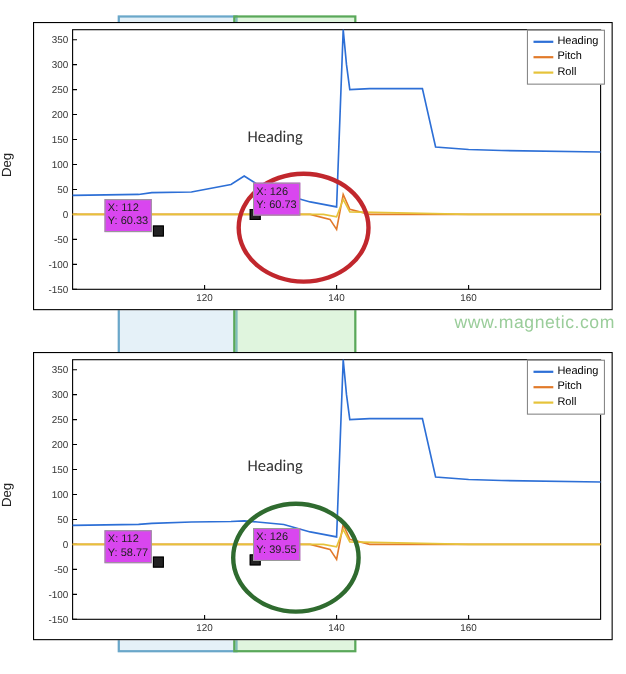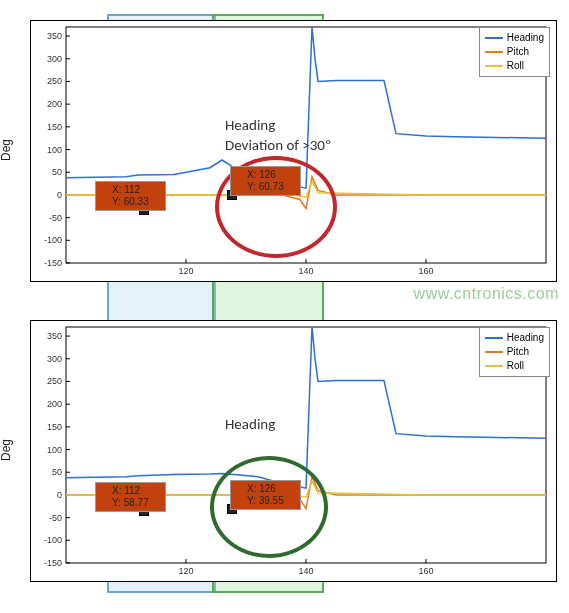--- a/index.html
+++ b/index.html
@@ -9,21 +9,21 @@
   #plot2{top:320px}
   .plot svg{display:block}
   .legend{position:absolute;right:6px;top:6px;background:#fff;border:1px solid #888;padding:3px 5px;font-size:10px;line-height:14px}
   .legend .row{display:flex;align-items:center;gap:4px}
   .legend .sw{width:18px;height:2px}
   .ylabel{position:absolute;left:6px;top:50%;transform:translate(-50%,-50%) rotate(-90deg);font-size:12px;color:#222}
   .overlay{position:absolute;top:14px;height:575px}
   #ov-away{left:107px;width:105px;background:rgba(180,215,235,0.35);border:2px solid #6aa7c9}
   #ov-towards{left:212px;width:108px;background:rgba(165,225,160,0.35);border:2px solid #5aa85a}
   .ov-text{position:absolute;left:6px;top:6px;font-size:15px;font-family:Calibri,Arial,sans-serif;color:#333;line-height:1.35}
-  .datatip{position:absolute;background:#c2410c;border:1px solid #999;font-size:10px;padding:2px 16px;line-height:1.2;color:#222}
+  .datatip{position:absolute;background:#d946ef;border:1px solid #999;font-size:10px;padding:2px 2px;line-height:1.2;color:#222}
   .tip-dot{position:absolute;width:8px;height:8px;background:#222;border:1px solid #000}
   .ann{position:absolute;font-family:Calibri,Arial,sans-serif;font-size:15px;color:#333;line-height:1.35}
   .ring{position:absolute;border-radius:50%;background:transparent}
   #ring1{border:4px solid #c1272d}
   #ring2{border:4px solid #2f6b2f}
   .watermark{position:absolute;right:10px;bottom:310px;color:#9acd9a;font-size:16px;letter-spacing:0.5px}
 </style>
 </head>
 <body>
 
@@ -143,21 +143,20 @@
       <div class="row">
           <span class="sw" style="background:#e6c33a"></span>
           <span>Roll</span>
         </div>
     </div>
   </div>
   <div class="ylabel" style="top:450px">Deg</div>
 
   <div class="ann" style="left:225px;top:115px">
     <span>Heading</span><br>
-    <span>Deviation of &gt;30º</span>
   </div>
   <div class="ann" style="left:225px;top:414px">
     <span>Heading</span><br>
   </div>
 
   <div class="ring" id="ring1" style="left:215px;top:156px;width:114px;height:94px"></div>
   <div class="ring" id="ring2" style="left:210px;top:456px;width:110px;height:94px"></div>
 
   <div class="tip-dot" style="left:139px;top:205px"></div>
   <div class="datatip" style="left:95px;top:181px">
@@ -174,14 +173,14 @@
   <div class="datatip" style="left:95px;top:482px">
     <span>X: 112</span><br>
     <span>Y: 58.77</span>
   </div>
   <div class="tip-dot" style="left:227px;top:504px"></div>
   <div class="datatip" style="left:230px;top:480px">
     <span>X: 126</span><br>
     <span>Y: 39.55</span>
   </div>
 
-  <div class="watermark">www.cntronics.com</div>
+  <div class="watermark">www.magnetic.com</div>
 </div>
 
 </body></html>

